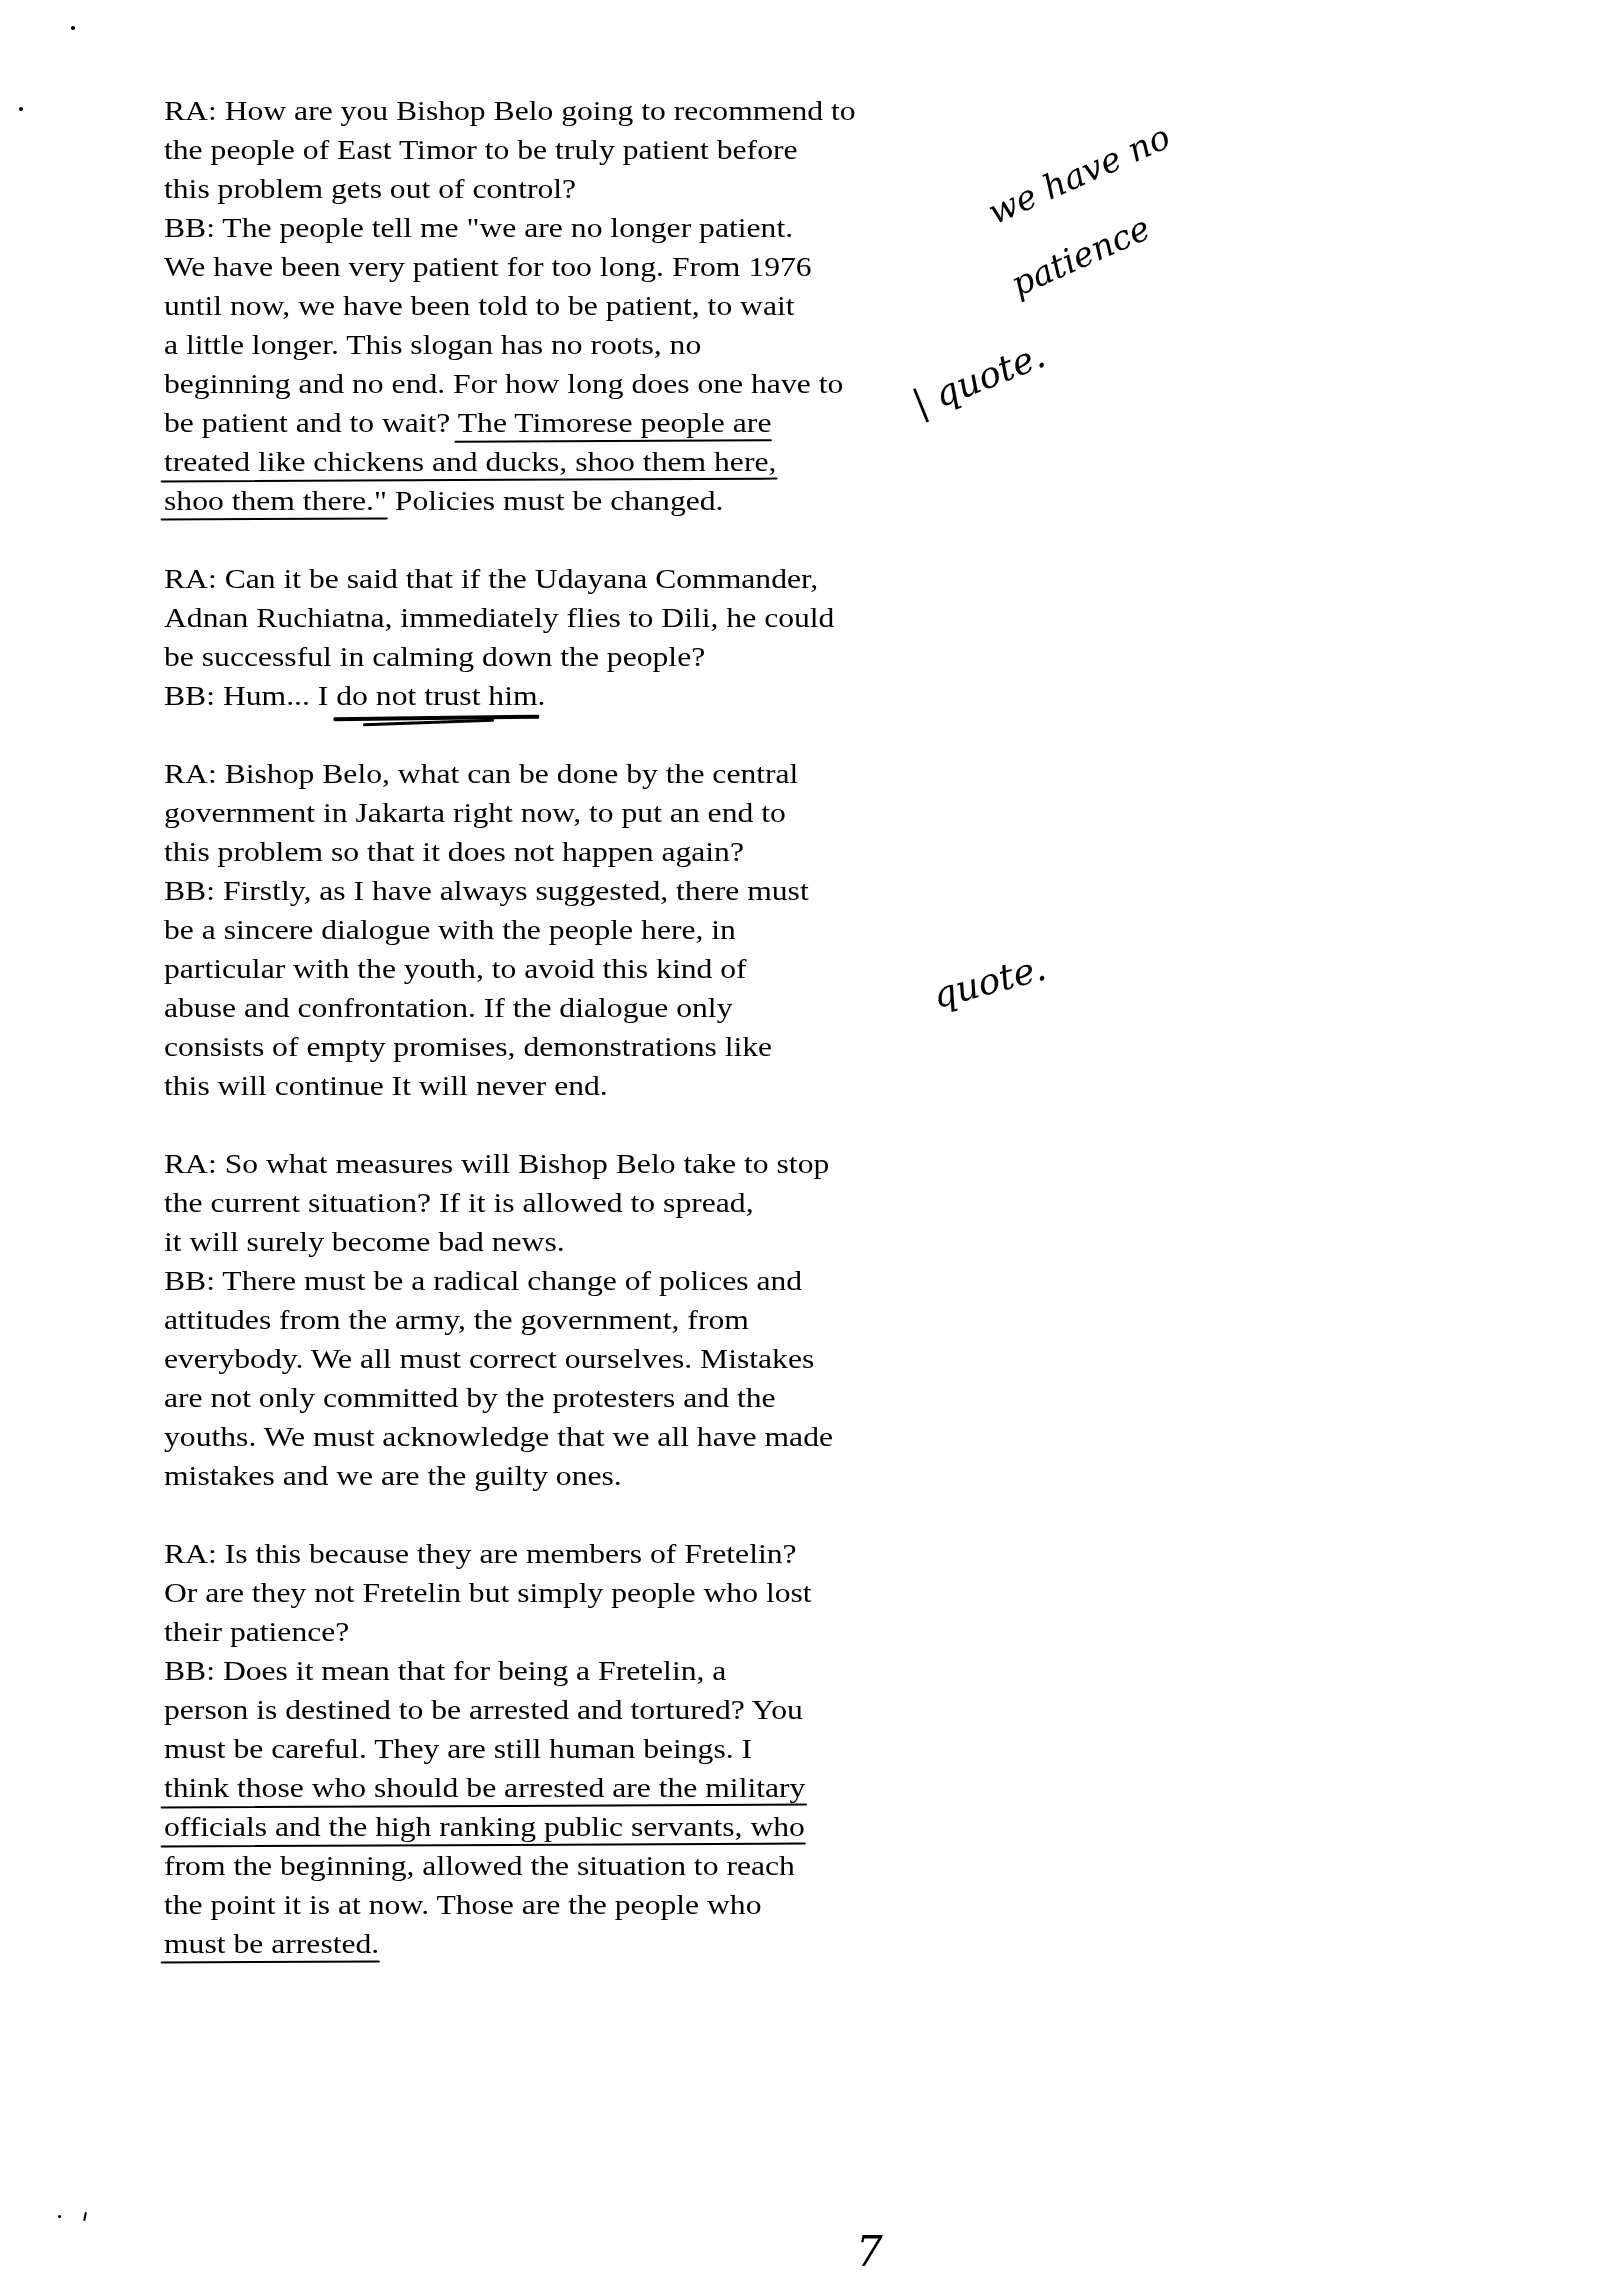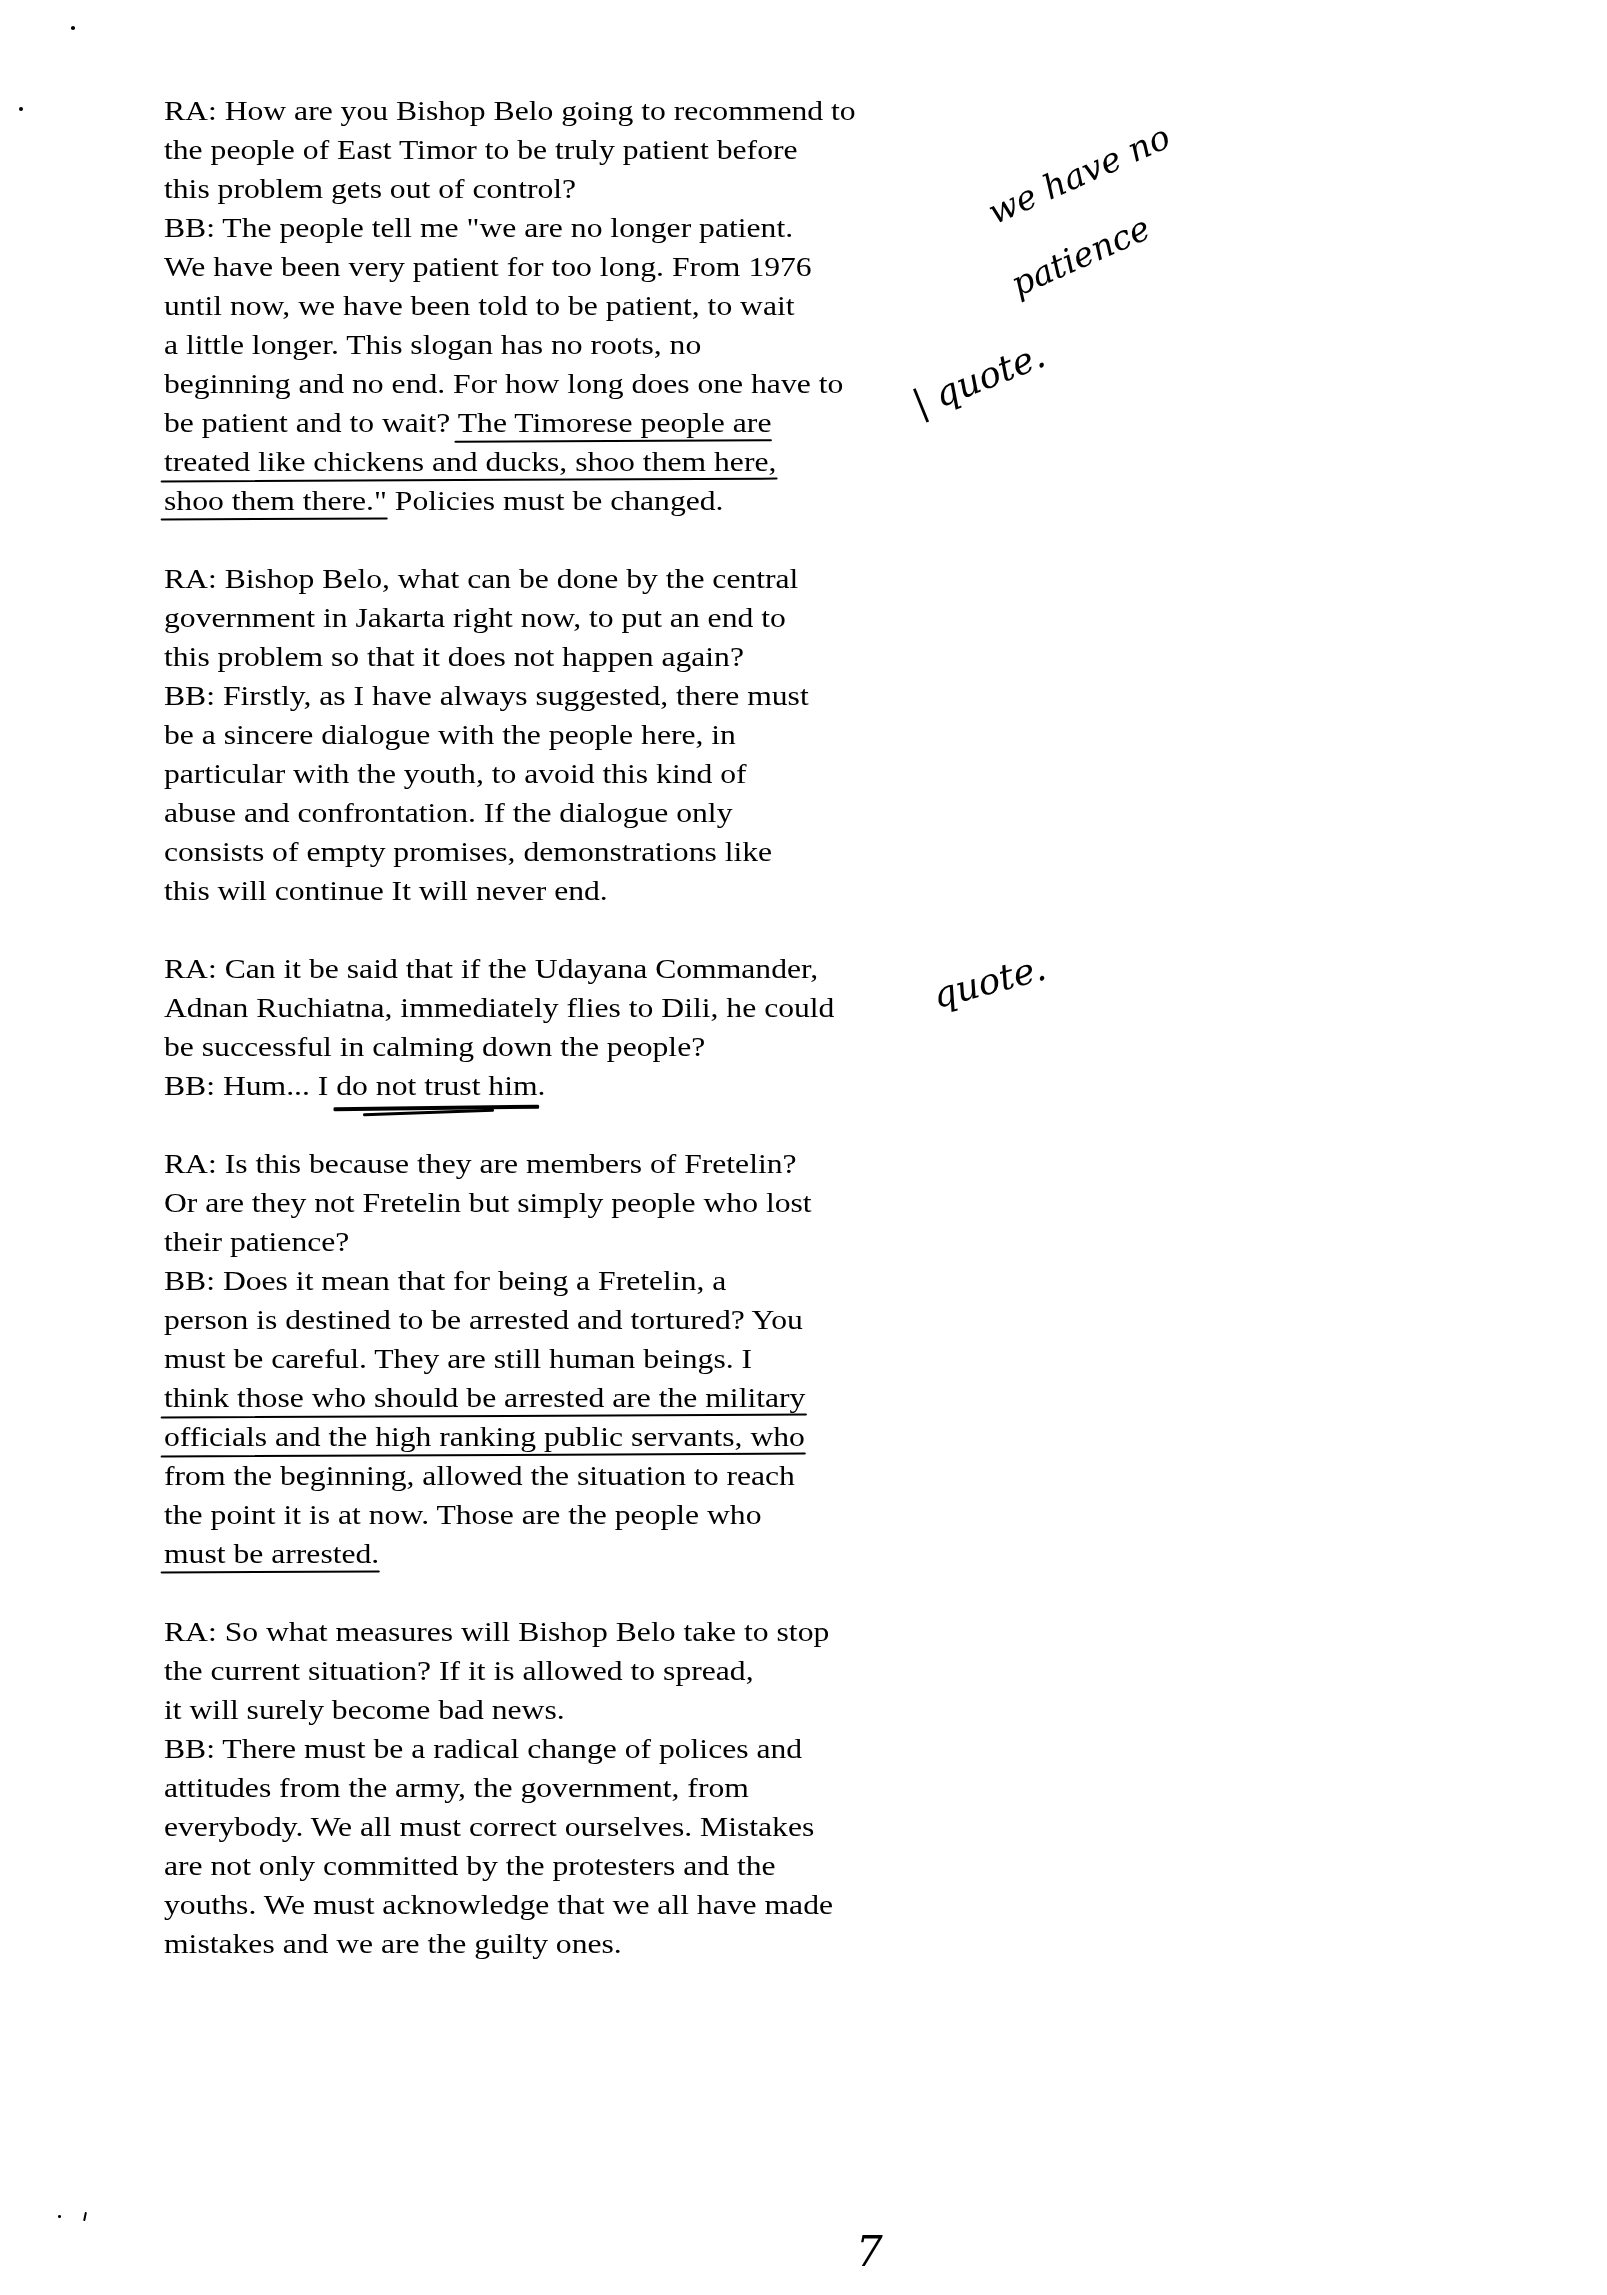--- a/index.html
+++ b/index.html
@@ -116,65 +116,65 @@
       <span class="line">We have been very patient for too long. From 1976</span>
       <span class="line">until now, we have been told to be patient, to wait</span>
       <span class="line">a little longer. This slogan has no roots, no</span>
       <span class="line">beginning and no end. For how long does one have to</span>
       <span class="line"><span>be patient and to wait? </span><span class="hl"><span>The Timorese people are</span><span class="ink-underline"></span></span></span>
       <span class="line"><span class="hl"><span>treated like chickens and ducks, shoo them here,</span><span class="ink-underline"></span></span></span>
       <span class="line"><span class="hl"><span>shoo them there."</span><span class="ink-underline"></span></span><span> Policies must be changed.</span></span>
     </div>
 
     <div class="para">
+      <span class="line">RA: Can it be said that if the Udayana Commander,</span>
+      <span class="line">Adnan Ruchiatna, immediately flies to Dili, he could</span>
+      <span class="line">be successful in calming down the people?</span>
+      <span class="line"><span>BB: Hum... I </span><span class="hl"><span>do not trust him</span><span class="ink-underline thick"></span></span><span>.</span></span>
+    </div>
+
+    <div class="para">
       <span class="line">RA: Bishop Belo, what can be done by the central</span>
       <span class="line">government in Jakarta right now, to put an end to</span>
       <span class="line">this problem so that it does not happen again?</span>
       <span class="line">BB: Firstly, as I have always suggested, there must</span>
       <span class="line">be a sincere dialogue with the people here, in</span>
       <span class="line">particular with the youth, to avoid this kind of</span>
       <span class="line">abuse and confrontation. If the dialogue only</span>
       <span class="line">consists of empty promises, demonstrations like</span>
       <span class="line">this will continue It will never end.</span>
     </div>
 
+
     <div class="para">
-      <span class="line">RA: Can it be said that if the Udayana Commander,</span>
-      <span class="line">Adnan Ruchiatna, immediately flies to Dili, he could</span>
-      <span class="line">be successful in calming down the people?</span>
-      <span class="line"><span>BB: Hum... I </span><span class="hl"><span>do not trust him</span><span class="ink-underline thick"></span></span><span>.</span></span>
+      <span class="line">RA: So what measures will Bishop Belo take to stop</span>
+      <span class="line">the current situation? If it is allowed to spread,</span>
+      <span class="line">it will surely become bad news.</span>
+      <span class="line">BB: There must be a radical change of polices and</span>
+      <span class="line">attitudes from the army, the government, from</span>
+      <span class="line">everybody. We all must correct ourselves. Mistakes</span>
+      <span class="line">are not only committed by the protesters and the</span>
+      <span class="line">youths. We must acknowledge that we all have made</span>
+      <span class="line">mistakes and we are the guilty ones.</span>
     </div>
-
 
     <div class="para">
       <span class="line">RA: Is this because they are members of Fretelin?</span>
       <span class="line">Or are they not Fretelin but simply people who lost</span>
       <span class="line">their patience?</span>
       <span class="line">BB: Does it mean that for being a Fretelin, a</span>
       <span class="line">person is destined to be arrested and tortured? You</span>
       <span class="line">must be careful. They are still human beings. I</span>
       <span class="line"><span class="hl"><span>think those who should be arrested are the military</span><span class="ink-underline"></span></span></span>
       <span class="line"><span class="hl"><span>officials and the high ranking public servants, who</span><span class="ink-underline"></span></span></span>
       <span class="line">from the beginning, allowed the situation to reach</span>
       <span class="line">the point it is at now. Those are the people who</span>
       <span class="line"><span class="hl"><span>must be arrested.</span><span class="ink-underline"></span></span></span>
     </div>
 
-    <div class="para">
-      <span class="line">RA: So what measures will Bishop Belo take to stop</span>
-      <span class="line">the current situation? If it is allowed to spread,</span>
-      <span class="line">it will surely become bad news.</span>
-      <span class="line">BB: There must be a radical change of polices and</span>
-      <span class="line">attitudes from the army, the government, from</span>
-      <span class="line">everybody. We all must correct ourselves. Mistakes</span>
-      <span class="line">are not only committed by the protesters and the</span>
-      <span class="line">youths. We must acknowledge that we all have made</span>
-      <span class="line">mistakes and we are the guilty ones.</span>
-    </div>
-
   </div>
 
   <div class="margin-note note-1a">we have no</div>
   <div class="margin-note note-1b">patience</div>
   <div class="margin-note note-2">| quote.</div>
   <div class="margin-note note-3">quote.</div>
 
   <div class="page-number">7</div>
 </div>
 

